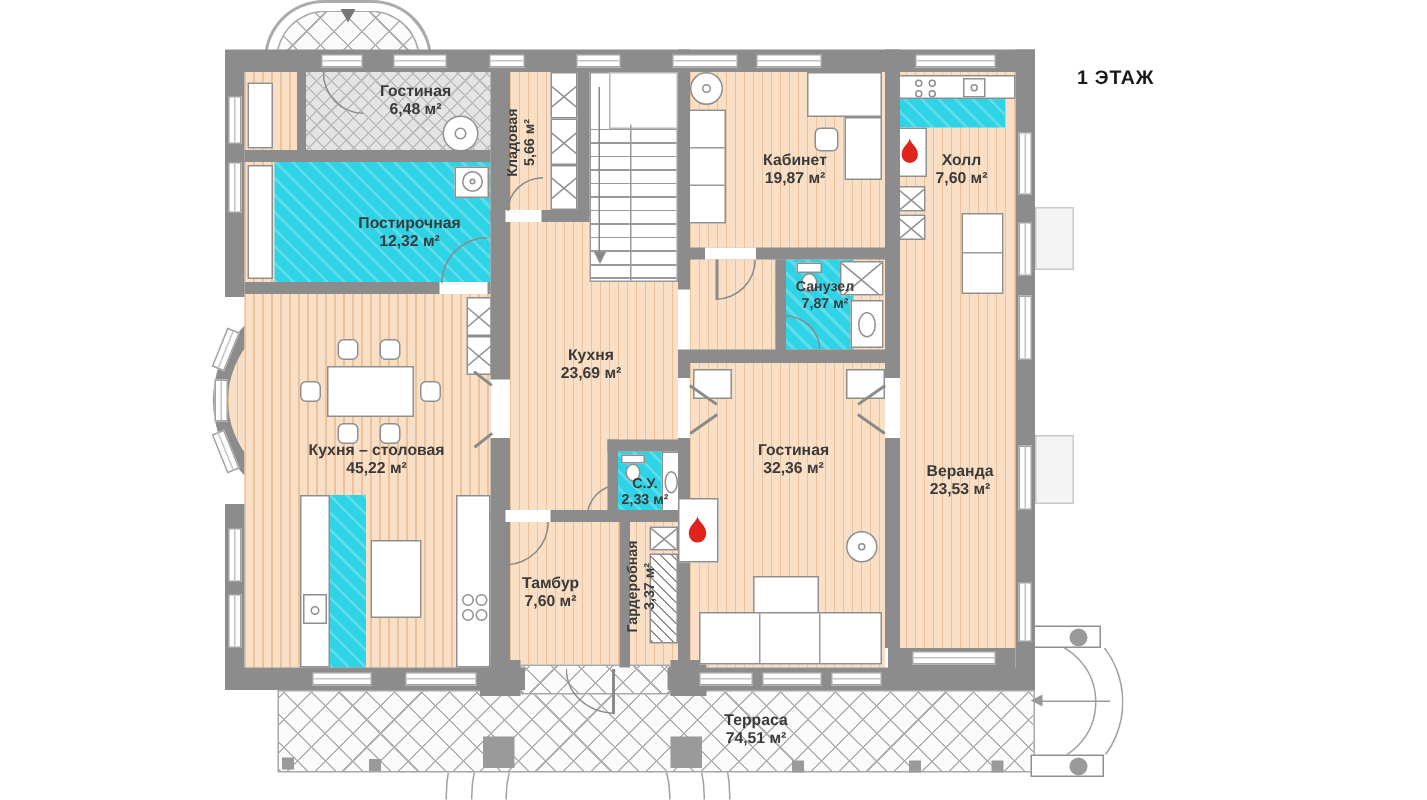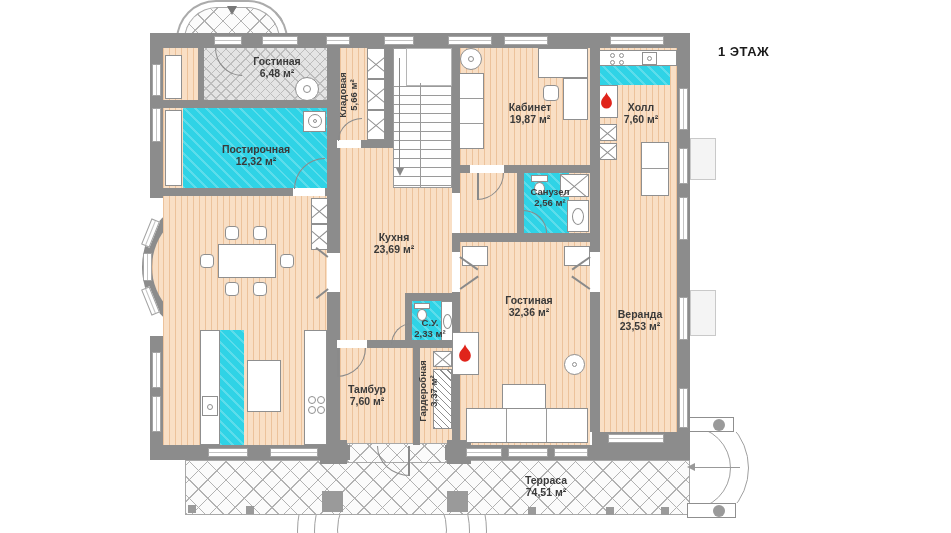--- a/index.html
+++ b/index.html
@@ -268,62 +268,66 @@
   <svg viewBox="0 0 12 16" style="left:458px;top:344px;width:14px;height:19px">
       <path d="M6 0C7 4 11 5 11 10a5 5 0 1 1-10 0C1 5 5 4 6 0Z" fill="var(--flame)"></path>
     </svg>
 
   <div class="title" style="left:718px;top:44px">1 ЭТАЖ</div>
 
   <div class="label" style="left:277px;top:55px">
     <span>Гостиная</span>
     <span>6,48 м²</span>
   </div>
-  <div class="label" style="left:256px;top:143px">
+  <div class="label" style="left:273px;top:143px">
     <span>Постирочная</span>
     <span>12,32 м²</span>
   </div>
   <div class="label vlabel sm" style="left:348px;top:95px">
     <span>Кладовая</span>
     <span>5,66 м²</span>
   </div>
   <div class="label" style="left:530px;top:101px">
     <span>Кабинет</span>
     <span>19,87 м²</span>
   </div>
   <div class="label" style="left:641px;top:101px">
     <span>Холл</span>
     <span>7,60 м²</span>
   </div>
   <div class="label sm" style="left:550px;top:186px">
     <span>Санузел</span>
-    <span>2,56 м²</span>
+    <span>7,87 м²</span>
   </div>
   <div class="label" style="left:394px;top:231px">
     <span>Кухня</span>
     <span>23,69 м²</span>
   </div>
+  <div class="label" style="left:251px;top:294px">
+    <span>Кухня – столовая</span>
+    <span>45,22 м²</span>
+  </div>
   <div class="label sm" style="left:430px;top:317px">
     <span>С.У.</span>
     <span>2,33 м²</span>
   </div>
   <div class="label" style="left:529px;top:294px">
     <span>Гостиная</span>
     <span>32,36 м²</span>
   </div>
   <div class="label" style="left:367px;top:383px">
     <span>Тамбур</span>
     <span>7,60 м²</span>
   </div>
   <div class="label vlabel sm" style="left:428px;top:391px">
     <span>Гардеробная</span>
     <span>3,37 м²</span>
   </div>
   <div class="label" style="left:640px;top:308px">
     <span>Веранда</span>
     <span>23,53 м²</span>
   </div>
-  <div class="label" style="left:546px;top:474px">
+  <div class="label" style="left:504px;top:474px">
     <span>Терраса</span>
     <span>74,51 м²</span>
   </div>
 
 </div>
 
 </body></html>

